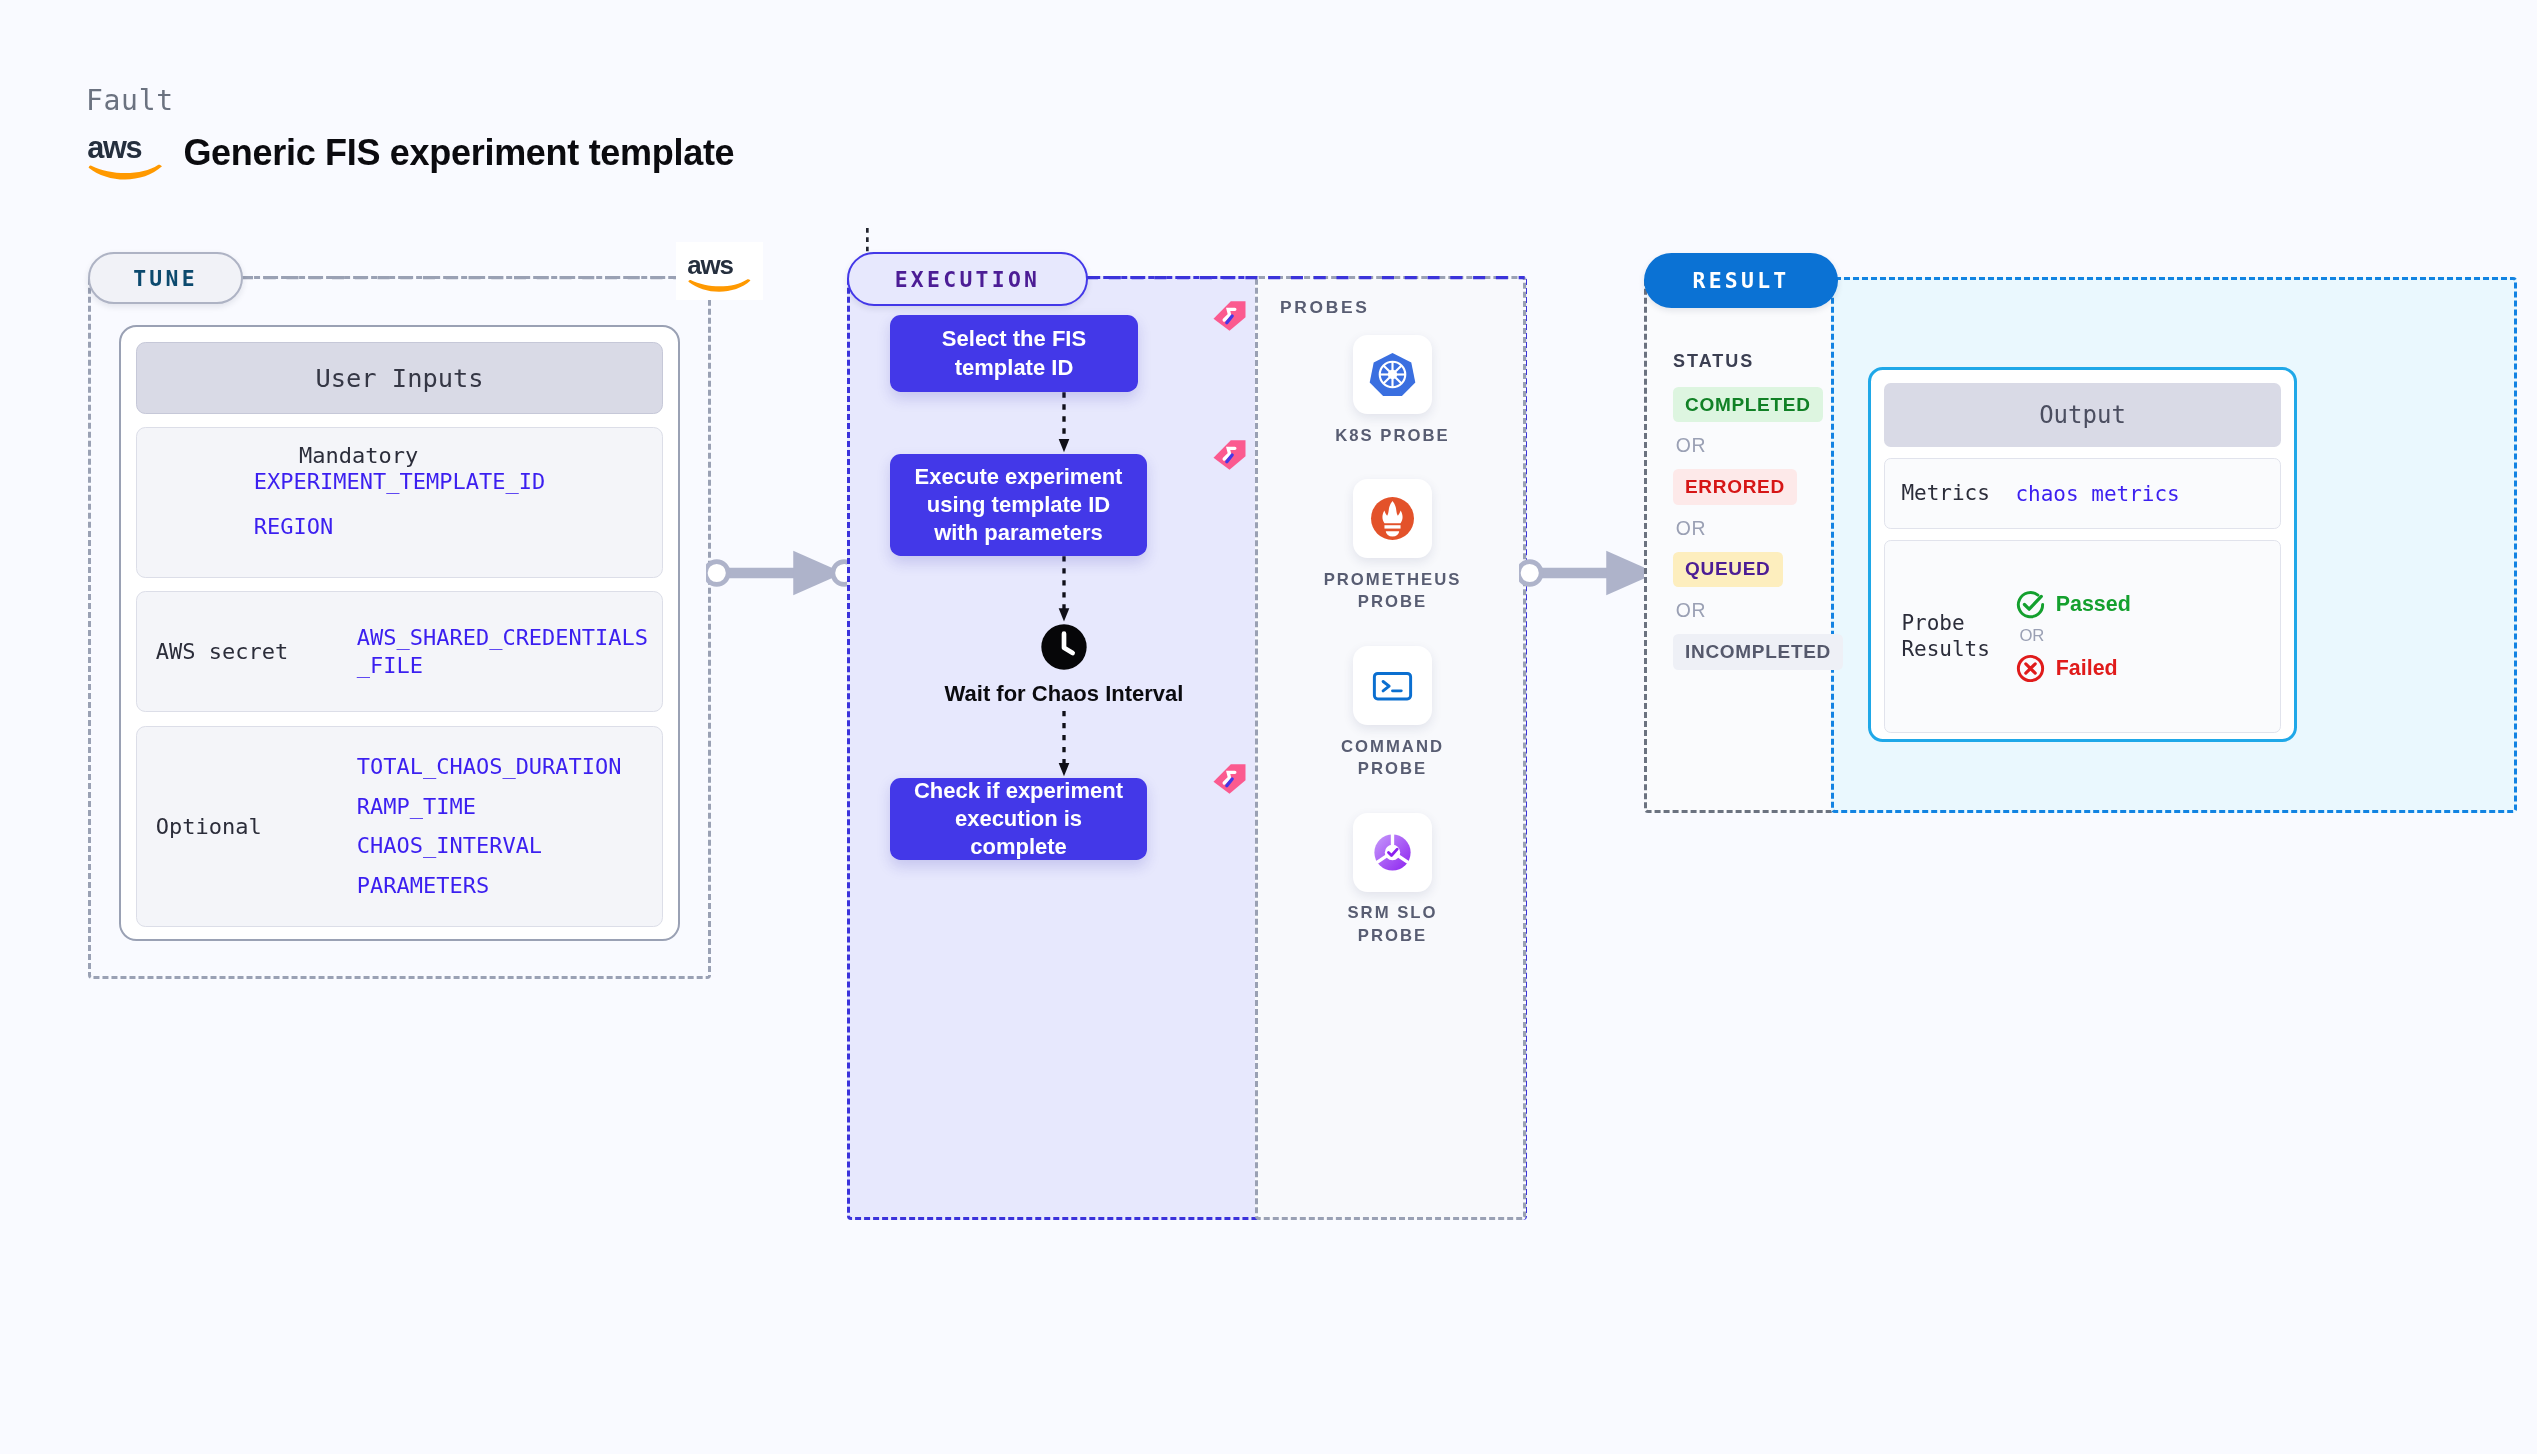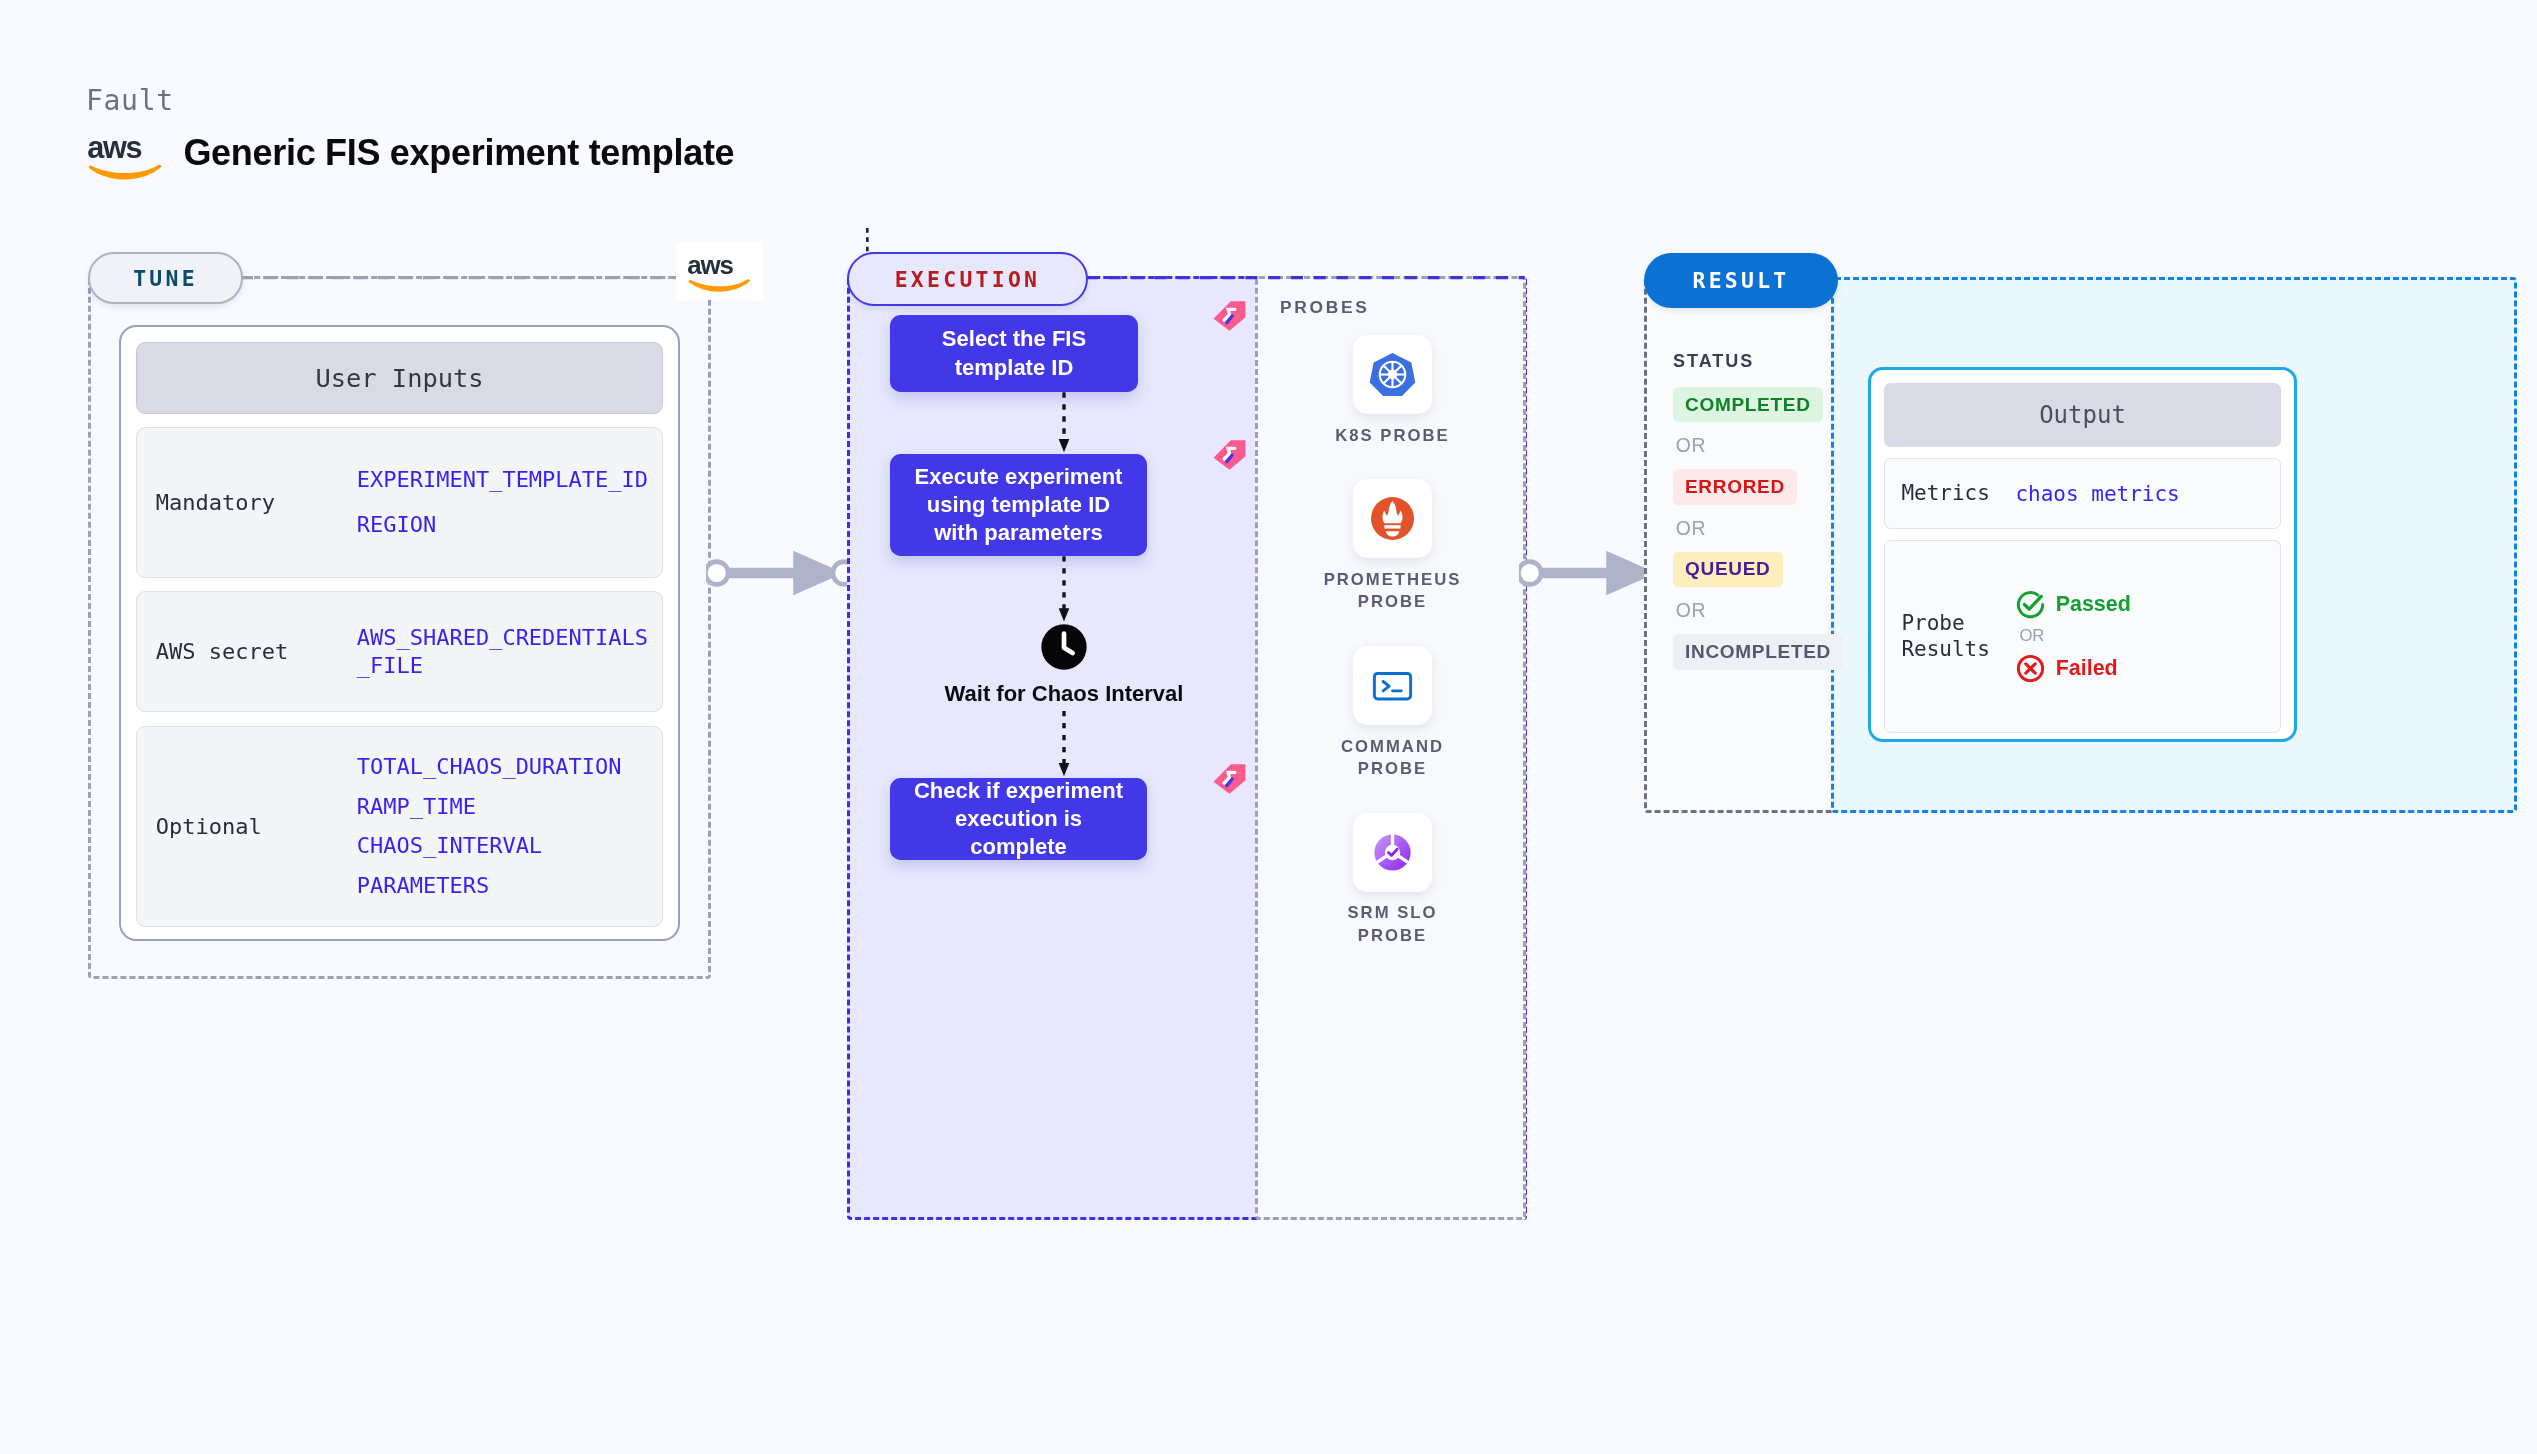--- a/index.html
+++ b/index.html
@@ -33,21 +33,21 @@
     font-weight: bold; letter-spacing: 3.3px;
     box-shadow: 0 2.7px 6.7px rgba(20,25,60,0.10);
   }
   .pill-tune {
     left: 88px; top: 252px; width: 155px; height: 52px;
     background: #f1f2f7; border: 2.7px solid #aeb3c4; color: #0c4a6e;
     font-size: 21.4px;
   }
   .pill-exec {
     left: 847px; top: 252px; width: 241px; height: 54px;
-    background: #e7e8fd; border: 2.7px solid #4338e8; color: #b91c1c;
+    background: #e7e8fd; border: 2.7px solid #4338e8; color: #4c1d95;
     font-size: 21.4px;
   }
   .pill-result {
     left: 1644px; top: 253px; width: 194px; height: 55px;
     background: #0b72d4; border: none; color: #ffffff;
     font-size: 21.4px;
   }
 
   
   .dash-tune {
@@ -107,21 +107,21 @@
   }
   .row-label {
     font-family: "DejaVu Sans Mono", monospace;
     font-size: 22px; color: #2b2d3a; width: 201px; flex: none;
   }
   .row-vals { display: flex; flex-direction: column; gap: 17.4px; }
   .row-val {
     font-family: "DejaVu Sans Mono", monospace;
     font-size: 22px; color: #3b1ff0; line-height: 1.25;
   }
-  .rc-mandatory { height: 151px; }
+  .rc-mandatory { height: 151px; flex-direction: column; }
   .rc-secret { height: 121px; }
   .rc-optional { height: 201px; }
 
   
   .flow { position: absolute; left: 890px; top: 315px; width: 348px; }
   .step-wrap { position: relative; }
   .step {
     position: relative; background: #4338e8; color: #ffffff;
     border-radius: 10.7px; font-weight: bold; font-size: 22px;
     line-height: 1.28; text-align: center;

